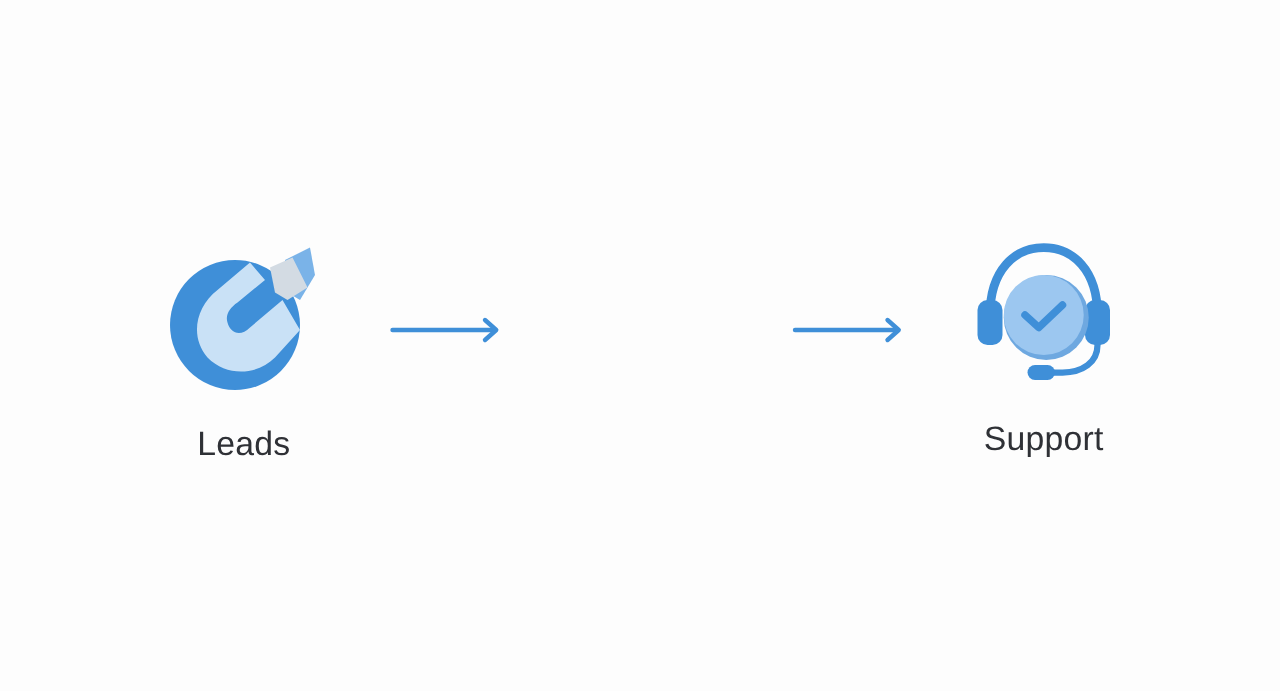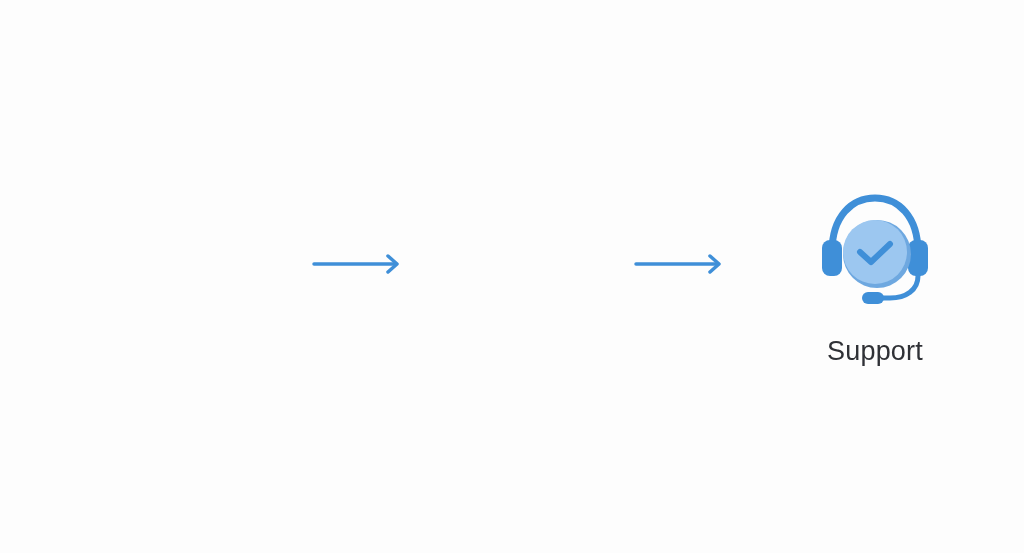--- a/index.html
+++ b/index.html
@@ -37,33 +37,46 @@
     }
     .arrow {
       position: absolute;
     }
   </style>
 </head>
 <body>
 
 <div class="stage">
 
+  <div class="node" style="left:122px; top:196px; width:146px;">
+    <svg class="icon" width="130" height="130" viewBox="0 0 130 130">
+
+      <circle cx="58" cy="64" r="52" fill="#3f8fd8"></circle>
+
+      <polygon points="98,12 118,2 122,24 110,44 100,38" fill="#7ab3e8"></polygon>
+
+      <polygon points="86,18 104,10 116,34 100,44 90,38" fill="#d3dbe3"></polygon>
+
+      <path d="M96,44 L70,66 C62,74 54,70 52,62 C50,56 54,50 60,46 L82,28 L70,14 L44,36 C26,50 22,74 36,90 C52,106 76,104 90,90 L110,68 Z" fill="#c9e1f6"></path>
+    </svg>
+    <div class="label">Leads</div>
+  </div>
 
   <svg class="arrow" style="left:310px; top:252px;" width="92" height="24" viewBox="0 0 92 24">
     <line x1="4" y1="12" x2="86" y2="12" stroke="#3f8fd8" stroke-width="3.5" stroke-linecap="round"></line>
     <polyline points="78,4 87,12 78,20" fill="none" stroke="#3f8fd8" stroke-width="3.5" stroke-linecap="round" stroke-linejoin="round"></polyline>
   </svg>
 
 
   <svg class="arrow" style="left:632px; top:252px;" width="92" height="24" viewBox="0 0 92 24">
     <line x1="4" y1="12" x2="86" y2="12" stroke="#3f8fd8" stroke-width="3.5" stroke-linecap="round"></line>
     <polyline points="78,4 87,12 78,20" fill="none" stroke="#3f8fd8" stroke-width="3.5" stroke-linecap="round" stroke-linejoin="round"></polyline>
   </svg>
 
-  <div class="node" style="left:800px; top:190px; width:150px;">
+  <div class="node" style="left:760px; top:190px; width:150px;">
     <svg class="icon" width="130" height="132" viewBox="0 0 130 132">
 
       <path d="M22,62 C22,26 42,8 65,8 C88,8 108,26 108,62" fill="none" stroke="#3f8fd8" stroke-width="7" stroke-linecap="round"></path>
 
       <rect x="12" y="50" width="20" height="36" rx="8" fill="#3f8fd8"></rect>
       <rect x="98" y="50" width="20" height="36" rx="8" fill="#3f8fd8"></rect>
 
       <circle cx="67" cy="64" r="34" fill="#6ea8e0"></circle>
       <circle cx="65" cy="62" r="32" fill="#9cc7f0"></circle>
       <polyline points="50,62 61,72 80,54" fill="none" stroke="#3f8fd8" stroke-width="6" stroke-linecap="round" stroke-linejoin="round"></polyline>

